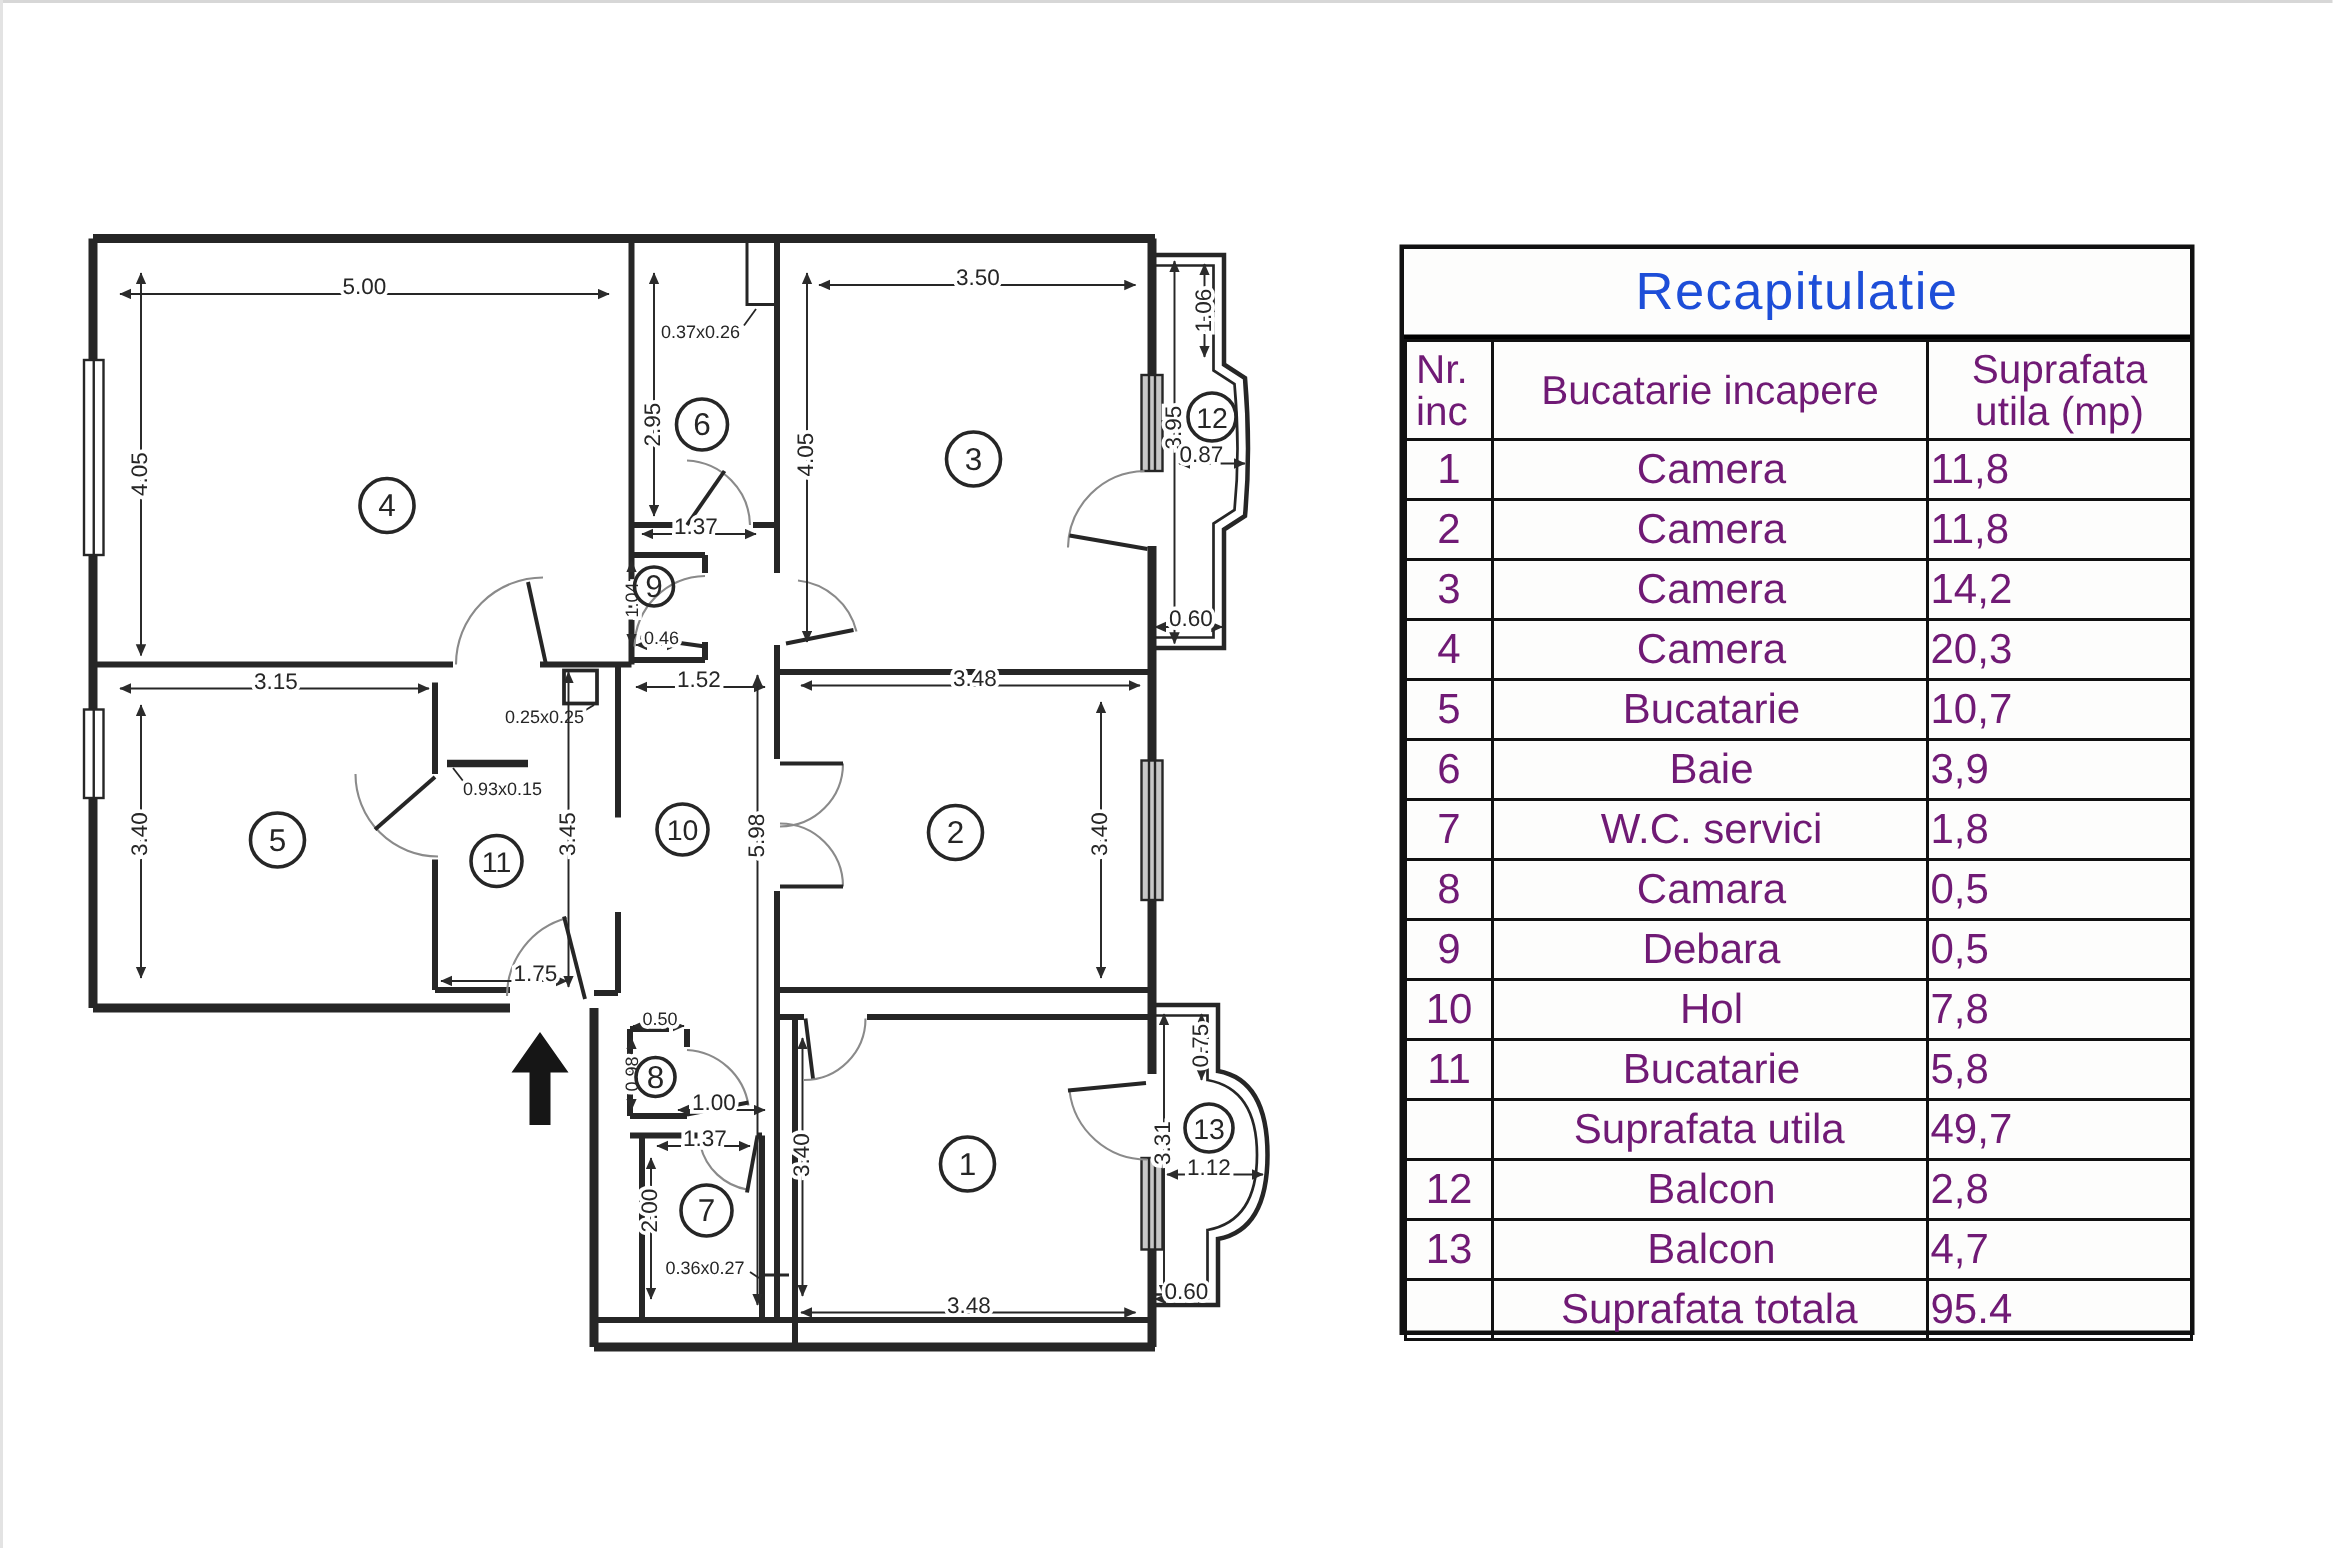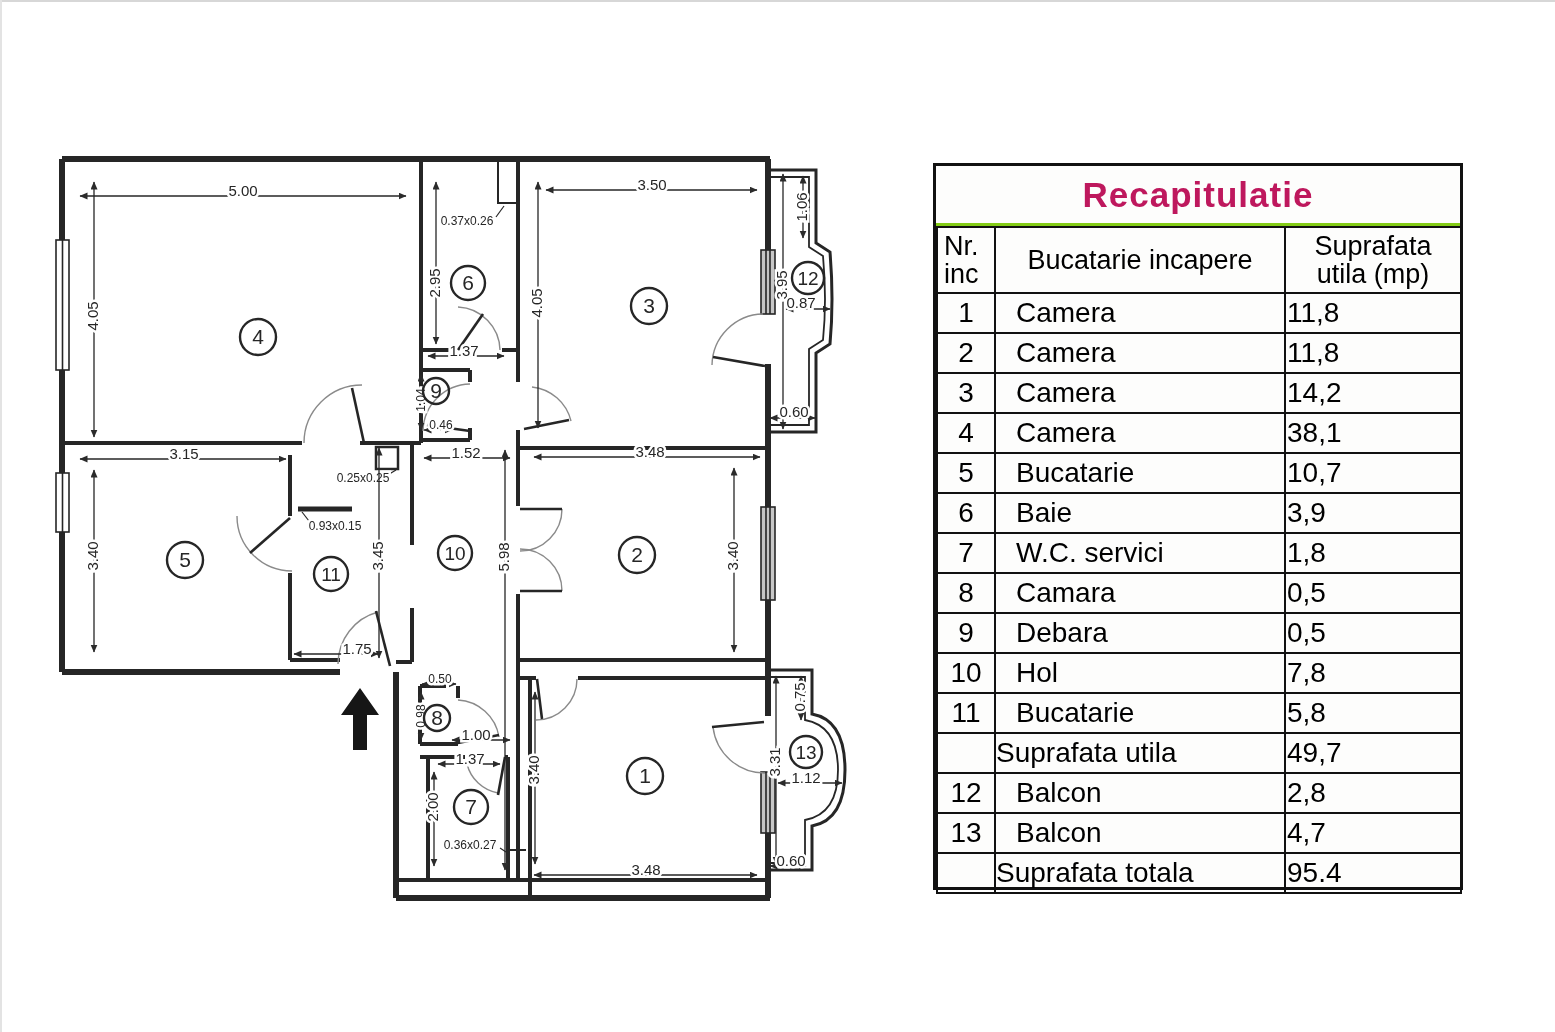--- a/index.html
+++ b/index.html
@@ -1,28 +1,28 @@
 <!DOCTYPE html>
 <html><head>
 <meta charset="utf-8">
 <style>
   html,body{margin:0;padding:0;background:#ffffff;}
   body{width:1555px;height:1032px;position:relative;font-family:"Liberation Sans",sans-serif;color:#1b1b1b;overflow:hidden;}
   #plan{position:absolute;left:0;top:0;}
   
   #recap{position:absolute;left:933px;top:163px;width:530px;height:727px;border:3px solid #111;background:#fdfdfc;box-sizing:border-box;}
-  #recap .title{height:57px;border-bottom:3px solid #84cc16;display:flex;align-items:center;justify-content:center;font-size:35px;letter-spacing:1px;color:#be185d;font-weight:bold;}
+  #recap .title{height:57px;border-bottom:3px solid #000000;display:flex;align-items:center;justify-content:center;font-size:35px;letter-spacing:1px;color:#1d4ed8;}
   table.rt{border-collapse:collapse;width:100%;table-layout:fixed;}
-  table.rt td,table.rt th{border:2px solid #111;font-weight:normal;color:#000000;overflow:hidden;white-space:nowrap;}
+  table.rt td,table.rt th{border:2px solid #111;font-weight:normal;color:#701a75;overflow:hidden;white-space:nowrap;}
   col.c1{width:58px;}col.c2{width:290px;}col.c3{width:176px;}
   tr.hdr td{height:62px;font-size:27px;text-align:center;line-height:1.05;}
   tr.hdr td.c1h{text-align:left;padding-left:6px;}
   tr.row td{height:36px;font-size:28px;}
   td.nr{text-align:center;}
-  td.nm{padding-left:20px;text-align:left;}
+  td.nm{padding-left:3px;text-align:center;}
   td.nm.ctr{padding-left:0;}
   td.val{text-align:left;}
   
   .scan-edge-top{position:absolute;left:0;top:0;width:1555px;height:2px;background:#d7d7d7;}
   .scan-edge-left{position:absolute;left:0;top:0;width:2px;height:1032px;background:#e3e3e3;}
 </style>
 </head>
 <body>
 
 <div class="scan-edge-top"></div>
@@ -235,21 +235,21 @@
           <td class="val">11,8</td>
         </tr>
         <tr class="row">
           <td class="nr">3</td>
           <td class="nm">Camera</td>
           <td class="val">14,2</td>
         </tr>
         <tr class="row">
           <td class="nr">4</td>
           <td class="nm">Camera</td>
-          <td class="val">38,1</td>
+          <td class="val">20,3</td>
         </tr>
         <tr class="row">
           <td class="nr">5</td>
           <td class="nm">Bucatarie</td>
           <td class="val">10,7</td>
         </tr>
         <tr class="row">
           <td class="nr">6</td>
           <td class="nm">Baie</td>
           <td class="val">3,9</td>

